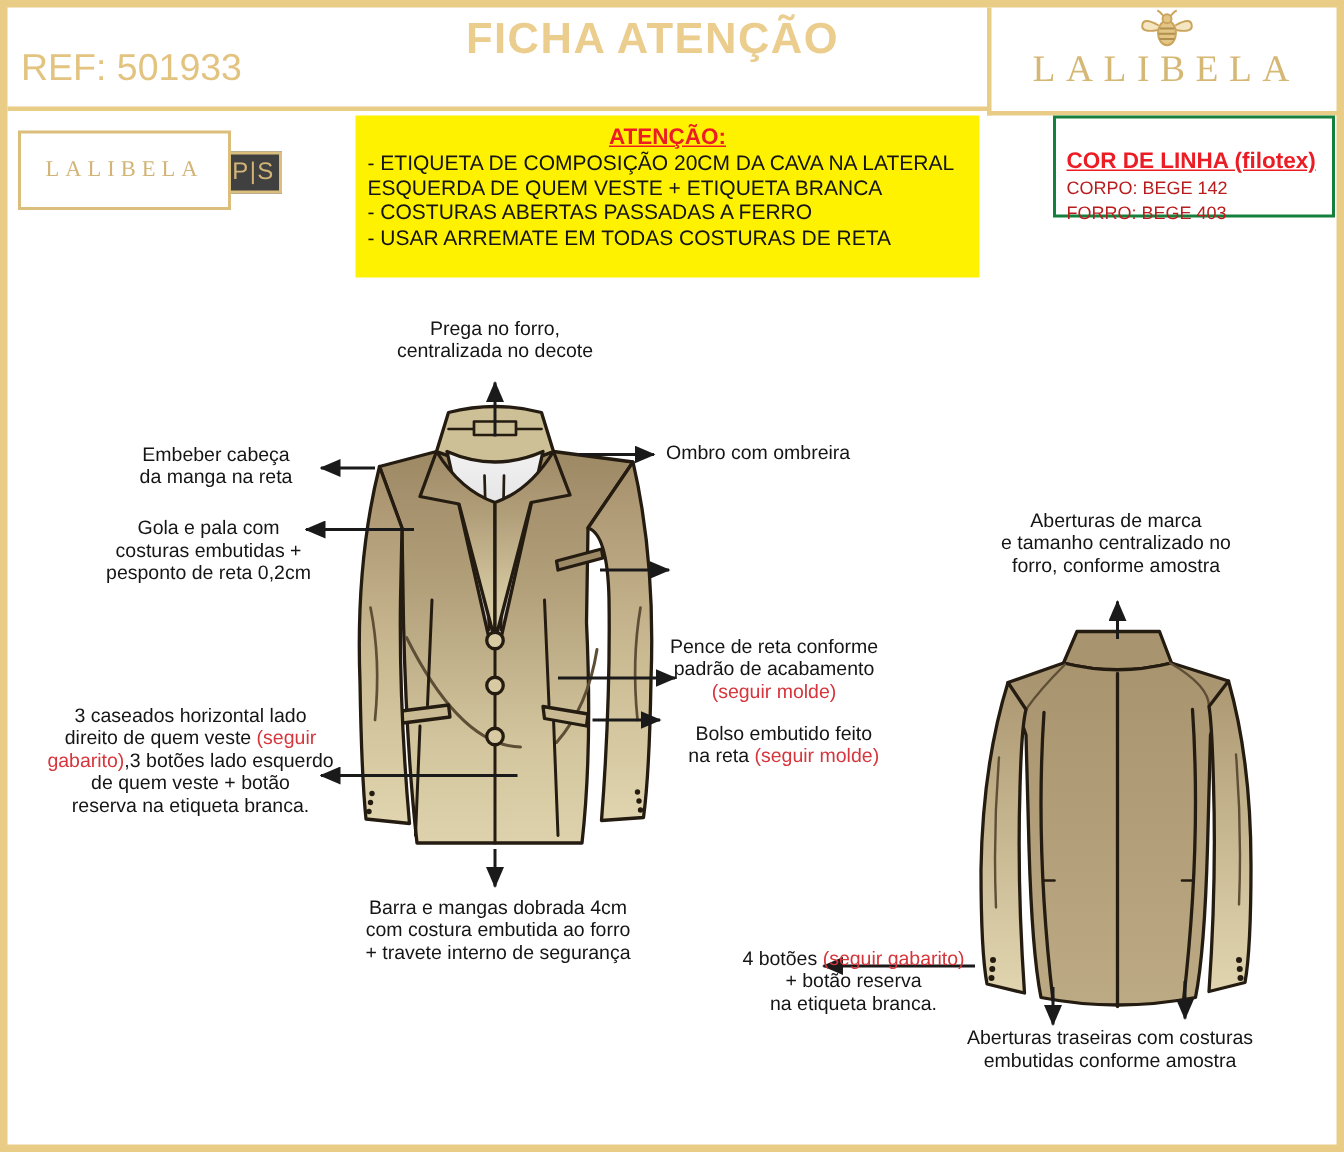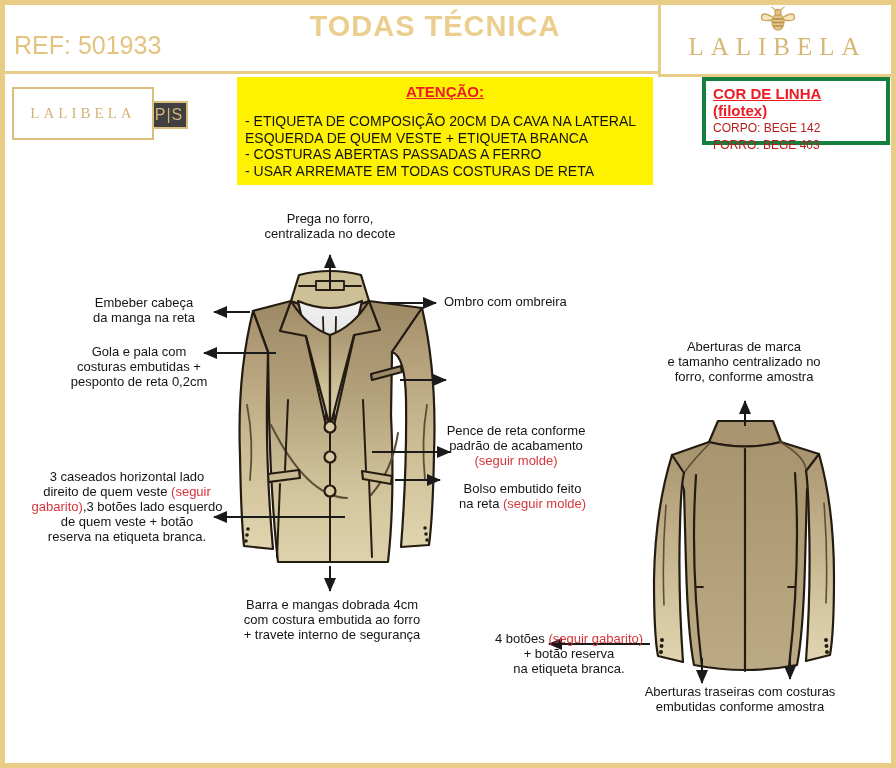--- a/index.html
+++ b/index.html
@@ -15,39 +15,39 @@
         display:flex;flex-direction:column;align-items:center;justify-content:flex-start;background:#fff;}
   .brand-big{font-family:"Liberation Serif",serif;font-size:25px;letter-spacing:7px;color:#D6B876;margin-top:0px;}
   .brand-label{position:absolute;left:12px;top:87px;width:138px;height:49px;border:2px solid #DCBE7C;
         display:flex;align-items:center;justify-content:center;background:#fff;z-index:2;}
   .brand-label span{font-family:"Liberation Serif",serif;font-size:15px;letter-spacing:4px;color:#D3B477;}
   .brand-tab{position:absolute;left:150px;top:101px;width:34px;height:24px;border:2px solid #DCBE7C;
         display:flex;align-items:center;justify-content:center;font-size:16px;letter-spacing:1px;color:#D3B477;background:#404040;}
   .attention{position:absolute;left:237px;top:77px;width:416px;height:108px;background:#FFF200;
         box-sizing:border-box;padding:6px 8px 0 8px;}
   .att-title{text-align:center;font-size:15px;font-weight:bold;color:#EC1C24;
-        text-decoration:underline;margin-bottom:13px;}
+        text-decoration:underline;}
   .att-item{font-size:14px;color:#141414;line-height:1.18;white-space:pre-line;}
-  .thread-box{position:absolute;left:702px;top:77px;width:188px;height:68px;border:4px solid #15803d;
-        box-sizing:border-box;padding:4px 7px;background:#fff;}
+  .thread-box{position:absolute;left:702px;top:77px;width:188px;height:68px;border:2px solid #15803d;
+        box-sizing:border-box;padding:20px 7px;background:#fff;}
   .thread-title{font-size:15px;font-weight:bold;color:#EC1C24;text-decoration:underline;}
   .thread-line{font-size:12px;color:#b91c1c;line-height:1.22;margin-top:2px;}
   .ann{position:absolute;font-size:13px;line-height:1.16;color:#151515;text-align:center;
         white-space:pre-line;z-index:10;}
   .ann .red{color:#D5353B;}
   .ann.left{text-align:left;}
   svg.fig{position:absolute;z-index:1;}
   svg.overlay{position:absolute;left:0;top:0;z-index:5;pointer-events:none;}
 </style>
 </head>
 <body>
 
 <div class="page">
 
-  <div class="page-title">TODAS TÉCNICA</div>
+  <div class="page-title">FICHA ATENÇÃO</div>
   <div class="ref">REF: 501933</div>
   <div class="hline"></div>
 
   <div class="logo-box">
     <svg width="36" height="28" viewBox="0 0 36 28">
       <g stroke="#CBA45C" fill="none" stroke-width="1.3">
         <path d="M12.5,12 Q2,6 1.5,12 Q1,17 12,15" fill="#F4E6C2"></path>
         <path d="M23.5,12 Q34,6 34.5,12 Q35,17 24,15" fill="#F4E6C2"></path>
         <ellipse cx="18" cy="17" rx="6" ry="8.2" fill="#E3C685"></ellipse>
         <path d="M13,14 h10 M12.5,17.5 h11 M13,21 h10" stroke="#B08F4F"></path>

